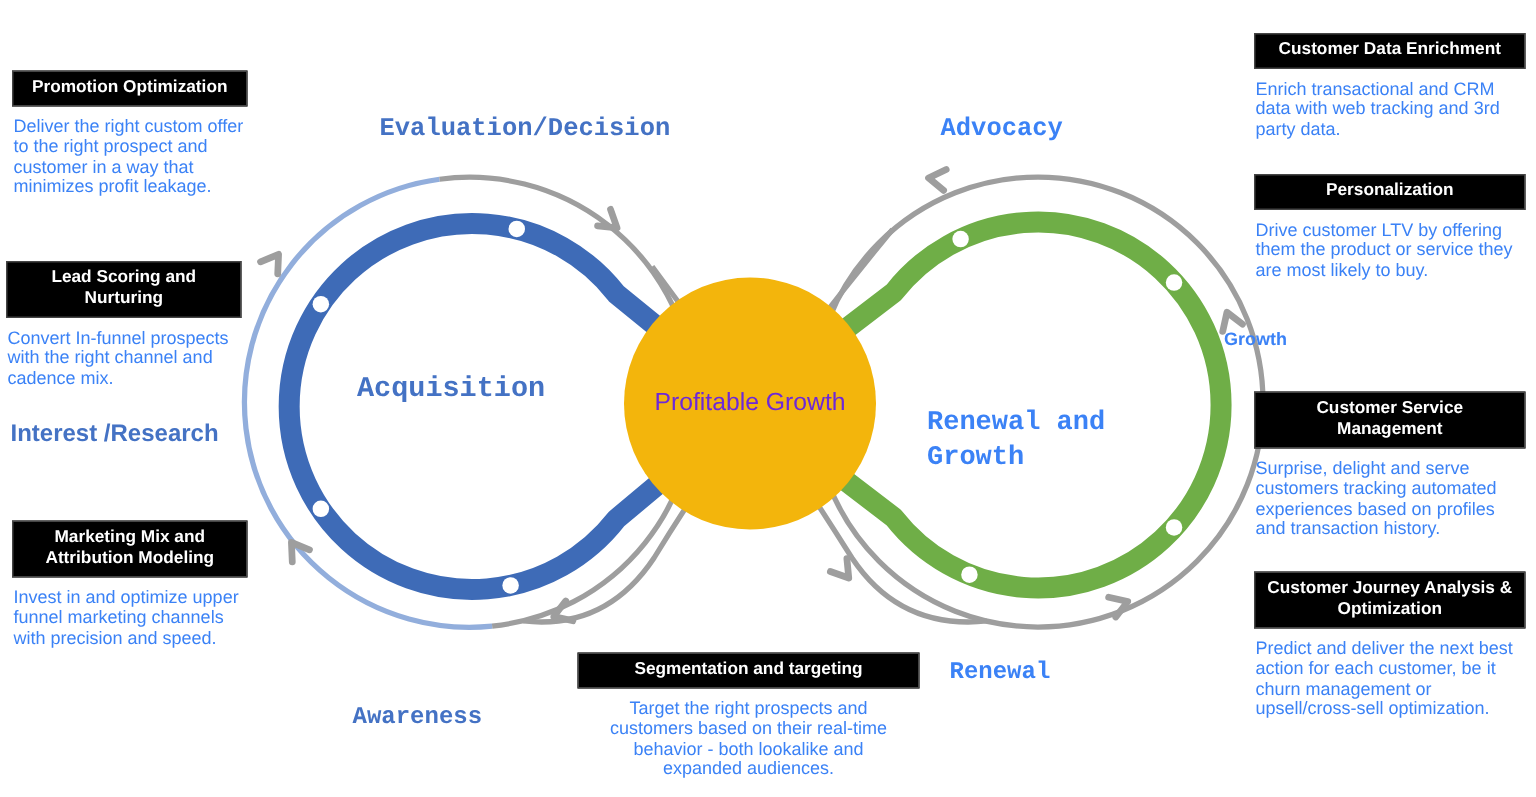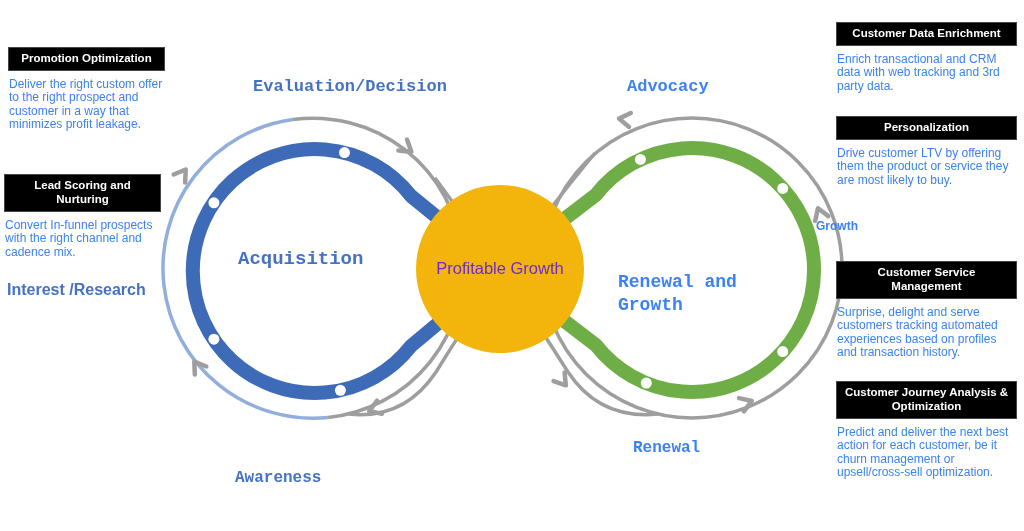--- a/index.html
+++ b/index.html
@@ -83,32 +83,40 @@
   <div class="label green center" style="left:633px;top:439px;width:96px;font-size:16px;">Renewal</div>
 
   <div class="callout" style="left:8px;top:47px;width:157px;">
     <div class="callout-title">Promotion Optimization</div>
     <div class="callout-body">Deliver the right custom offer to the right prospect and customer in a way that minimizes profit leakage.</div>
   </div>
   <div class="callout" style="left:4px;top:174px;width:157px;">
     <div class="callout-title">Lead Scoring and Nurturing</div>
     <div class="callout-body">Convert In-funnel prospects with the right channel and cadence mix.</div>
   </div>
+  <div class="callout" style="left:8px;top:347px;width:157px;">
+    <div class="callout-title">Marketing Mix and Attribution Modeling</div>
+    <div class="callout-body">Invest in and optimize upper funnel marketing channels with precision and speed.</div>
+  </div>
 
   <div class="callout" style="left:836px;top:22px;width:181px;">
     <div class="callout-title">Customer Data Enrichment</div>
     <div class="callout-body">Enrich transactional and CRM data with web tracking and 3rd party data.</div>
   </div>
   <div class="callout" style="left:836px;top:116px;width:181px;">
     <div class="callout-title">Personalization</div>
     <div class="callout-body">Drive customer LTV by offering them the product or service they are most likely to buy.</div>
   </div>
   <div class="callout" style="left:836px;top:261px;width:181px;">
     <div class="callout-title">Customer Service Management</div>
     <div class="callout-body">Surprise, delight and serve customers tracking automated experiences based on profiles and transaction history.</div>
   </div>
   <div class="callout" style="left:836px;top:381px;width:181px;">
     <div class="callout-title">Customer Journey Analysis &amp; Optimization</div>
     <div class="callout-body">Predict and deliver the next best action for each customer, be it churn management or upsell/cross-sell optimization.</div>
   </div>
 
+  <div class="callout" style="left:385px;top:435px;width:228px;">
+    <div class="callout-title">Segmentation and targeting</div>
+    <div class="callout-body centered">Target the right prospects and customers based on their real-time behavior - both lookalike and expanded audiences.</div>
+  </div>
 
 </div>
 
 </body></html>

